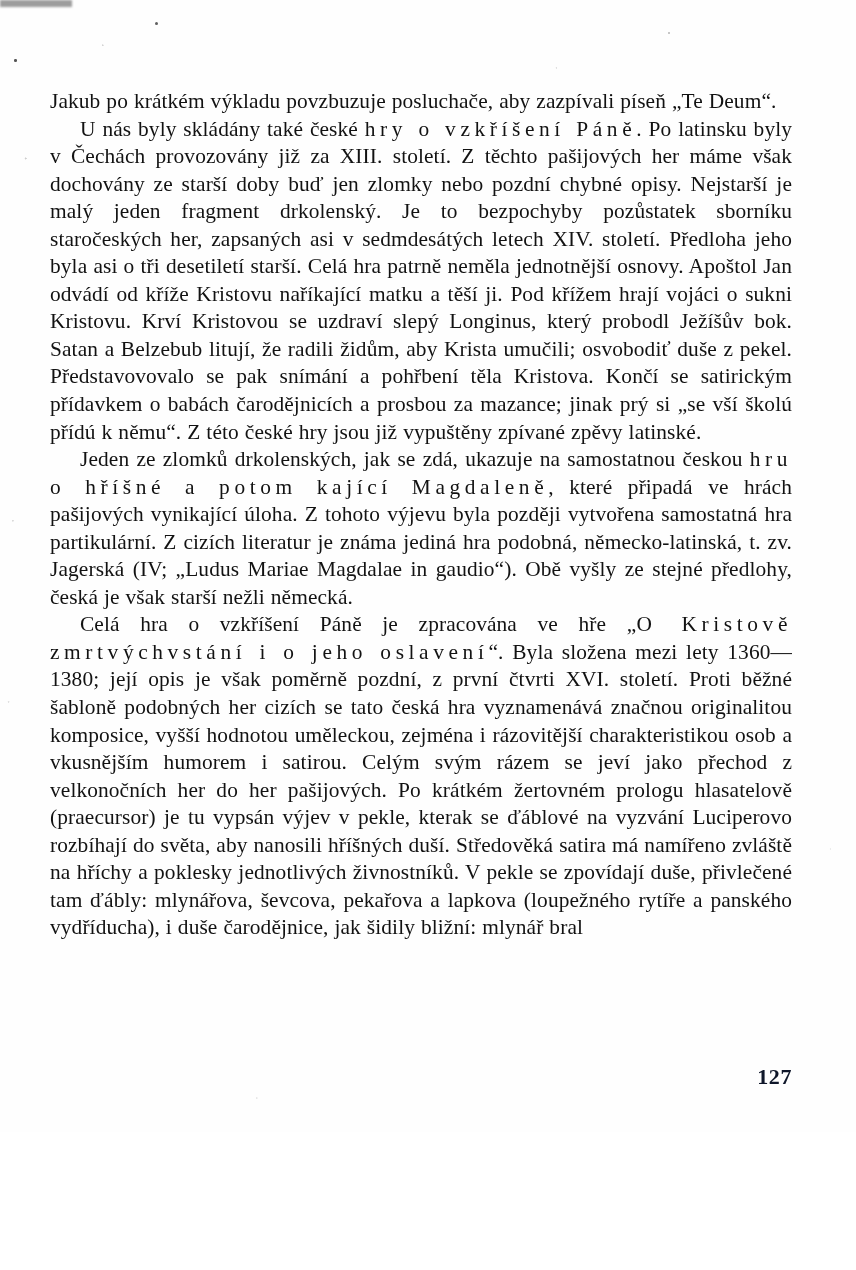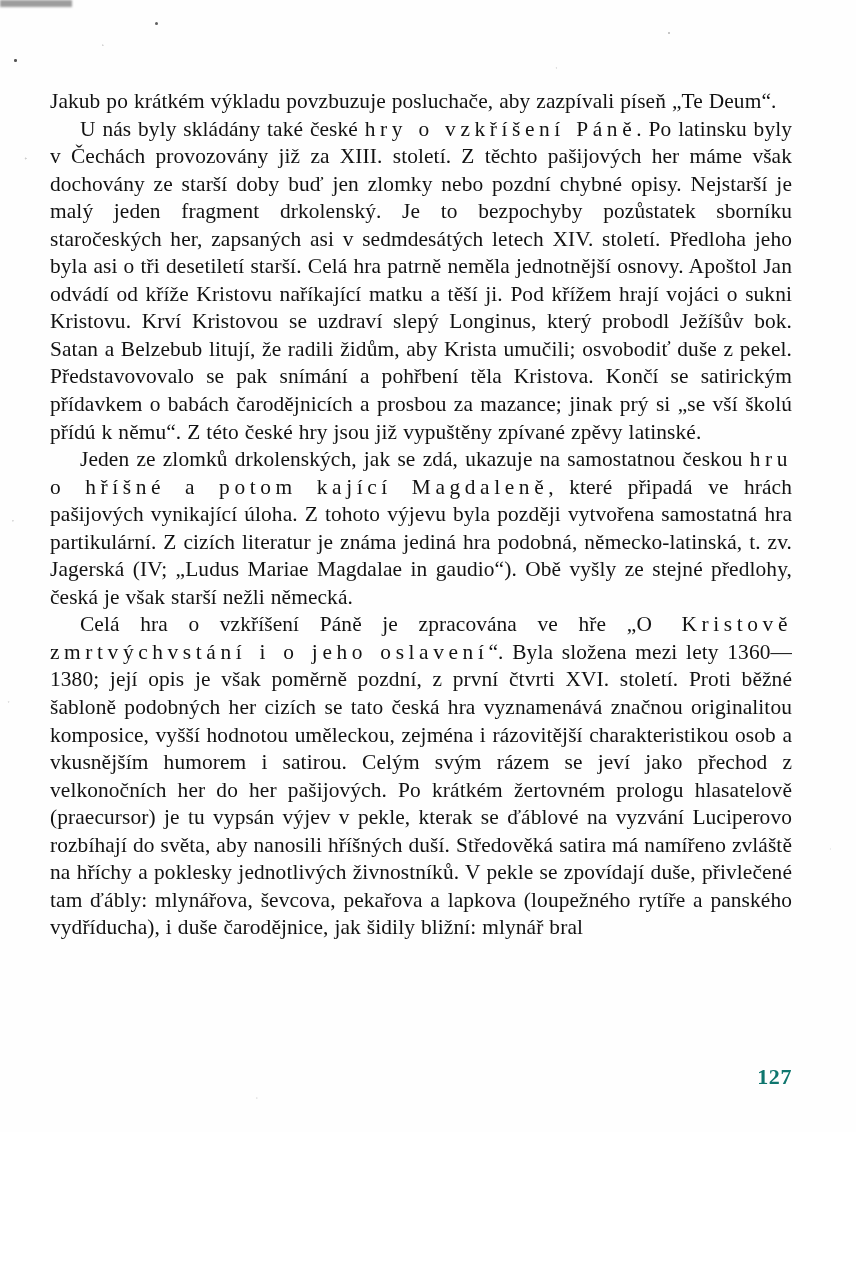--- a/index.html
+++ b/index.html
@@ -76,21 +76,21 @@
   .sperr {
     letter-spacing: 4.6px;
     font-family: Liberation Serif, serif;
   }
   .page-number {
     position: absolute;
     right: 64px;
     bottom: 42px;
     font-size: 22px;
     font-weight: bold;
-    color: #0f766e;
+    color: #0f172a;
     letter-spacing: 0.6px;
   }
 </style>
 </head>
 <body>
 
 <div class="page">
 
   <div class="scan-noise"></div>
   <div class="edge-smudge-top"></div>

